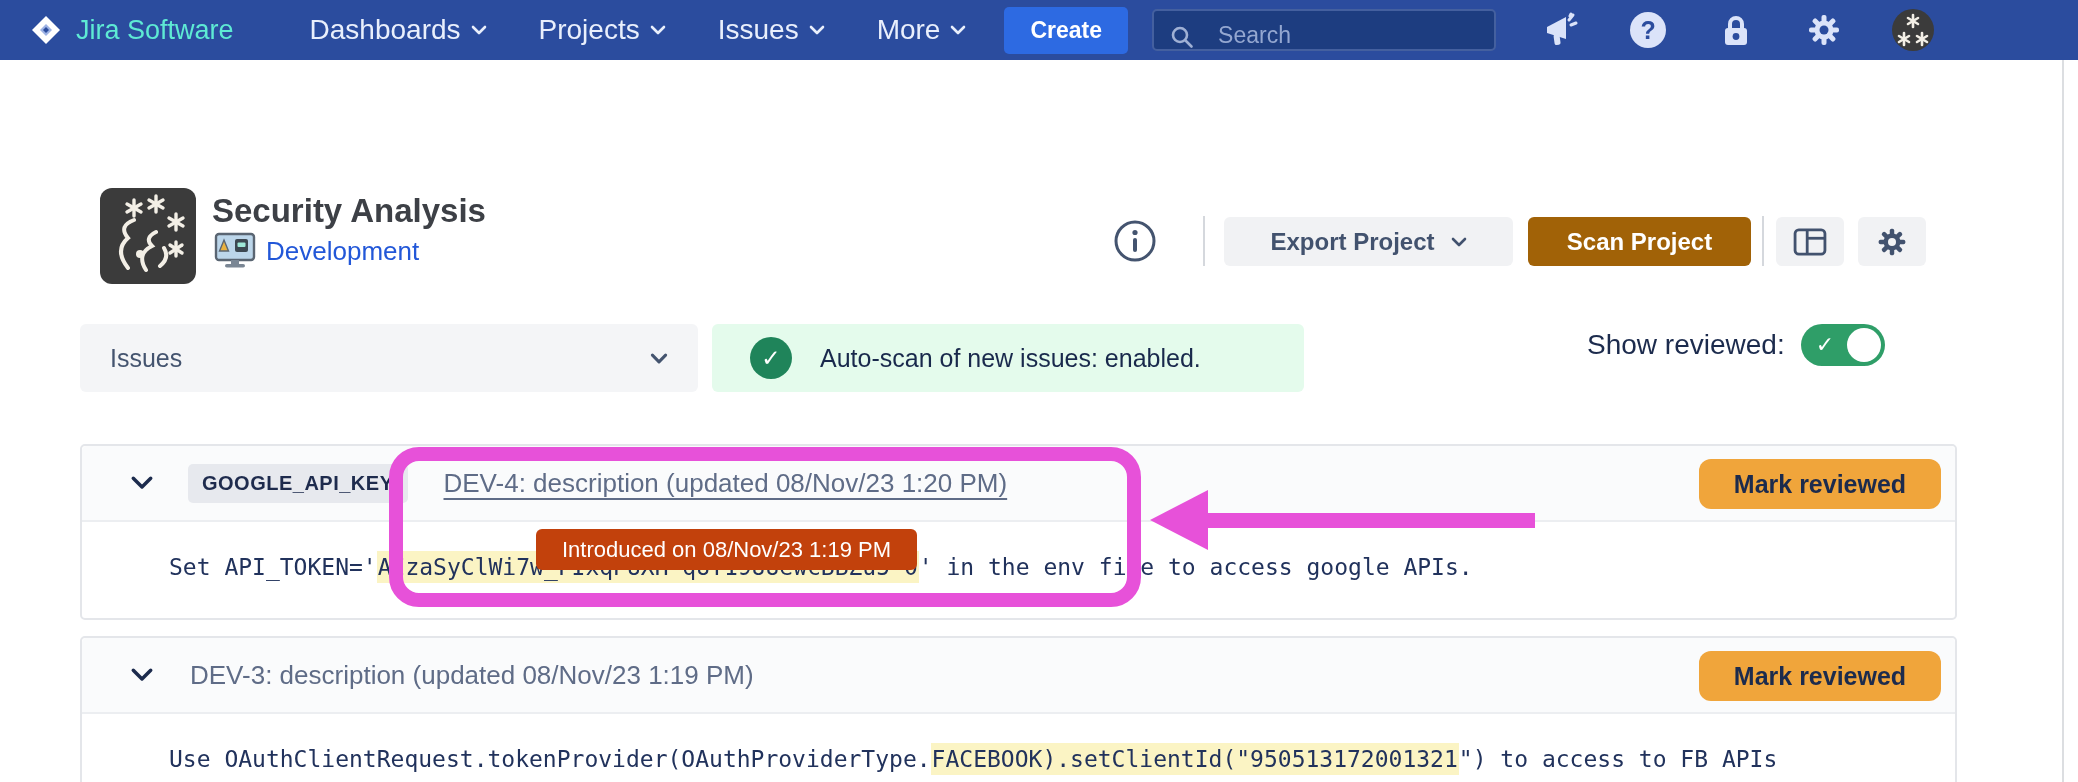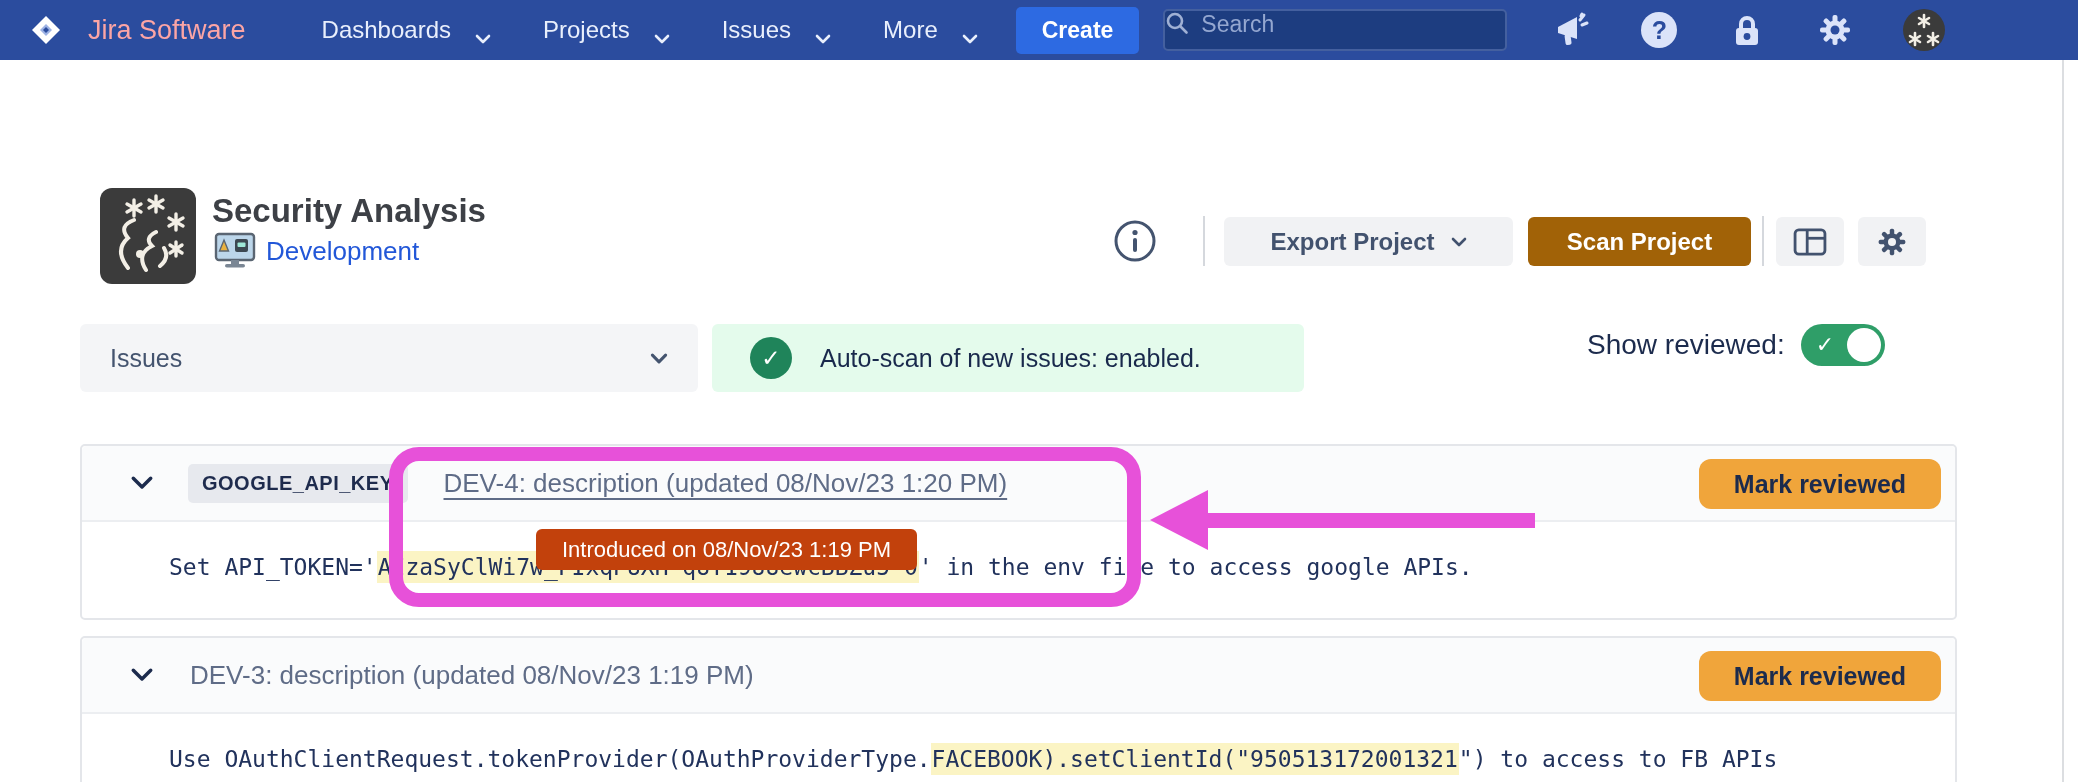--- a/index.html
+++ b/index.html
@@ -4,33 +4,33 @@
 <style>
   * { margin:0; padding:0; box-sizing:border-box; }
   html,body { background:#fff; }
   #page {
     position:relative; width:2078px; height:782px; background:#fff;
     overflow:hidden; font-family:"Liberation Sans", sans-serif; color:#172b4d;
   }
   
   .navbar { position:absolute; top:0; left:0; width:2078px; height:60px;
     background:#2b4c9e; display:flex; align-items:center; }
-  .logo { display:flex; align-items:center; gap:26px; margin-left:30px;
-    color:#fca5a5; font-size:27px; font-weight:500; flex-shrink:0; cursor:pointer; }
+  .logo { display:flex; align-items:center; gap:14px; margin-left:30px;
+    color:#5eead4; font-size:27px; font-weight:500; flex-shrink:0; cursor:pointer; }
   .logo svg { width:32px; height:32px; }
   .nav-items { display:flex; gap:52px; margin-left:76px; flex-shrink:0; }
-  .nav-item { color:#e9effc; font-size:24px; font-weight:500; display:flex;
-    align-items:flex-end; gap:24px; cursor:pointer; }
+  .nav-item { color:#e9effc; font-size:28px; font-weight:500; display:flex;
+    align-items:center; gap:10px; cursor:pointer; }
   .nav-item svg { width:16px; height:10px; }
   .create-btn { margin-left:38px; background:#2d6ae2; color:#fff; font-weight:700;
     font-size:23px; padding:10px 26px; border-radius:5px; border:none;
     font-family:inherit; flex-shrink:0; cursor:pointer; }
   .search-box { margin-left:24px; width:344px; height:42px; background:#1d3d80;
-    border:2px solid #44609f; border-radius:5px; display:flex; align-items:flex-start;
-    padding:0 0; gap:12px; flex-shrink:0; }
+    border:2px solid #44609f; border-radius:5px; display:flex; align-items:flex-end;
+    padding:0 16px; gap:24px; flex-shrink:0; }
   .search-box svg { width:24px; height:24px; flex-shrink:0; }
   .search-box input { background:transparent; border:none; outline:none;
     color:#cfdaf2; font-size:23px; width:100%; font-family:inherit; }
   .search-box input::placeholder { color:#94a7d0; }
   .nav-icons { display:flex; align-items:center; gap:52px; margin-left:46px; }
   .nav-icon { width:36px; height:36px; display:flex; align-items:center;
     justify-content:center; cursor:pointer; }
   .help-circle { width:36px; height:36px; border-radius:50%; background:#dbe3f9;
     color:#2b4c9e; font-size:25px; font-weight:700; display:flex;
     align-items:center; justify-content:center; }

